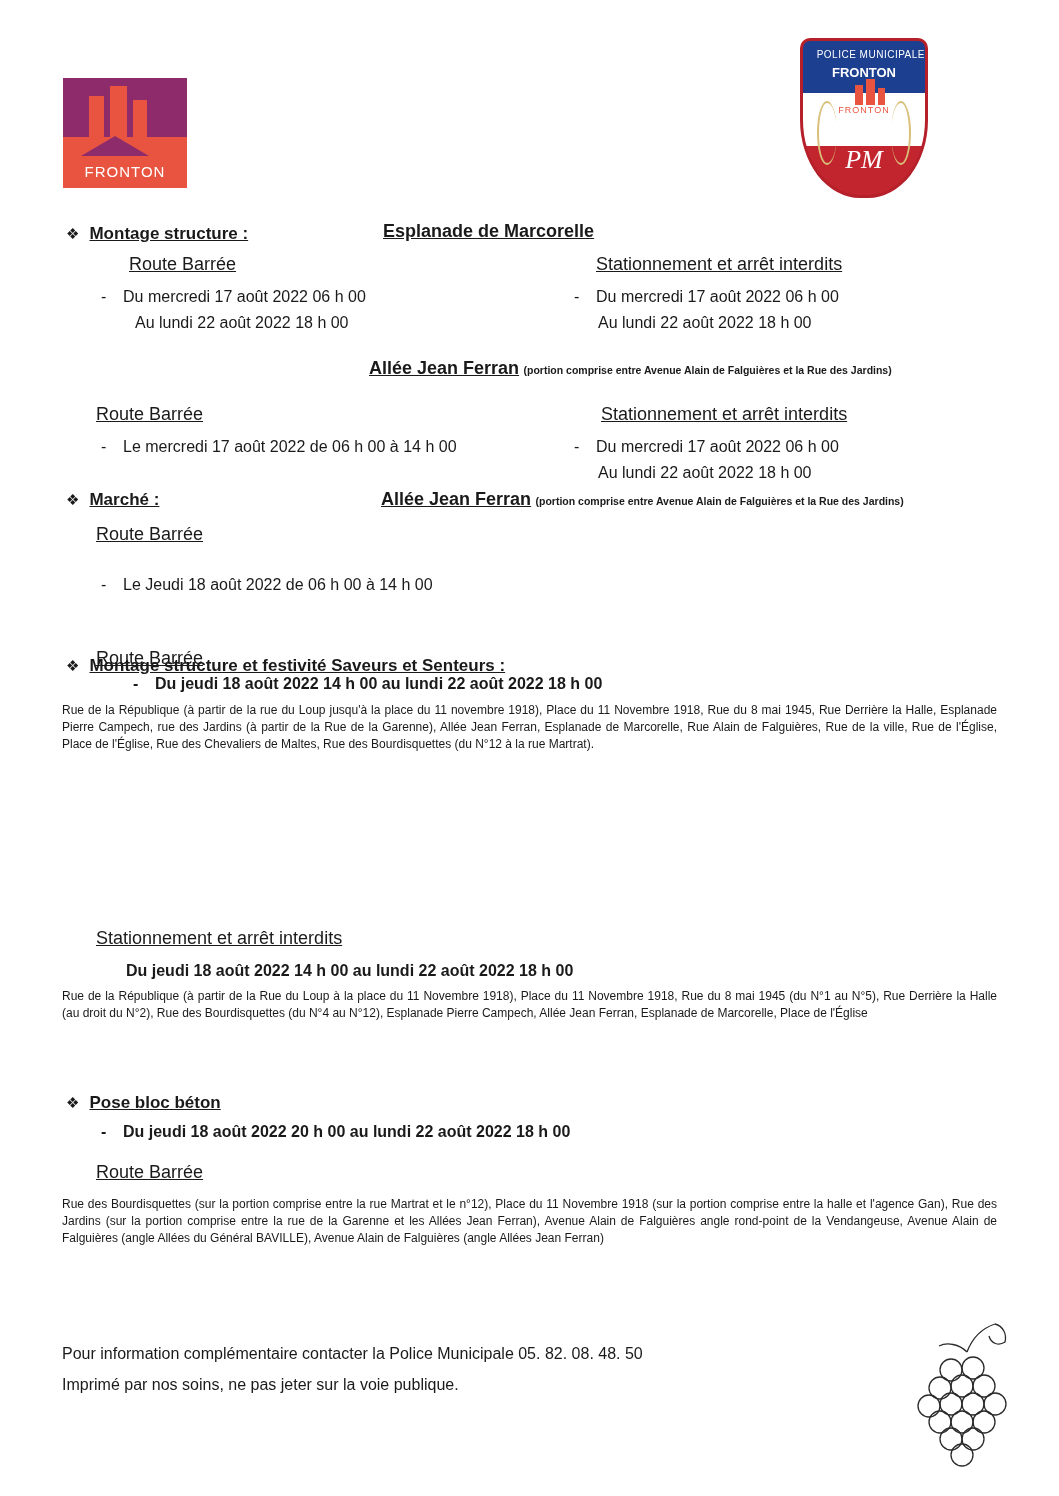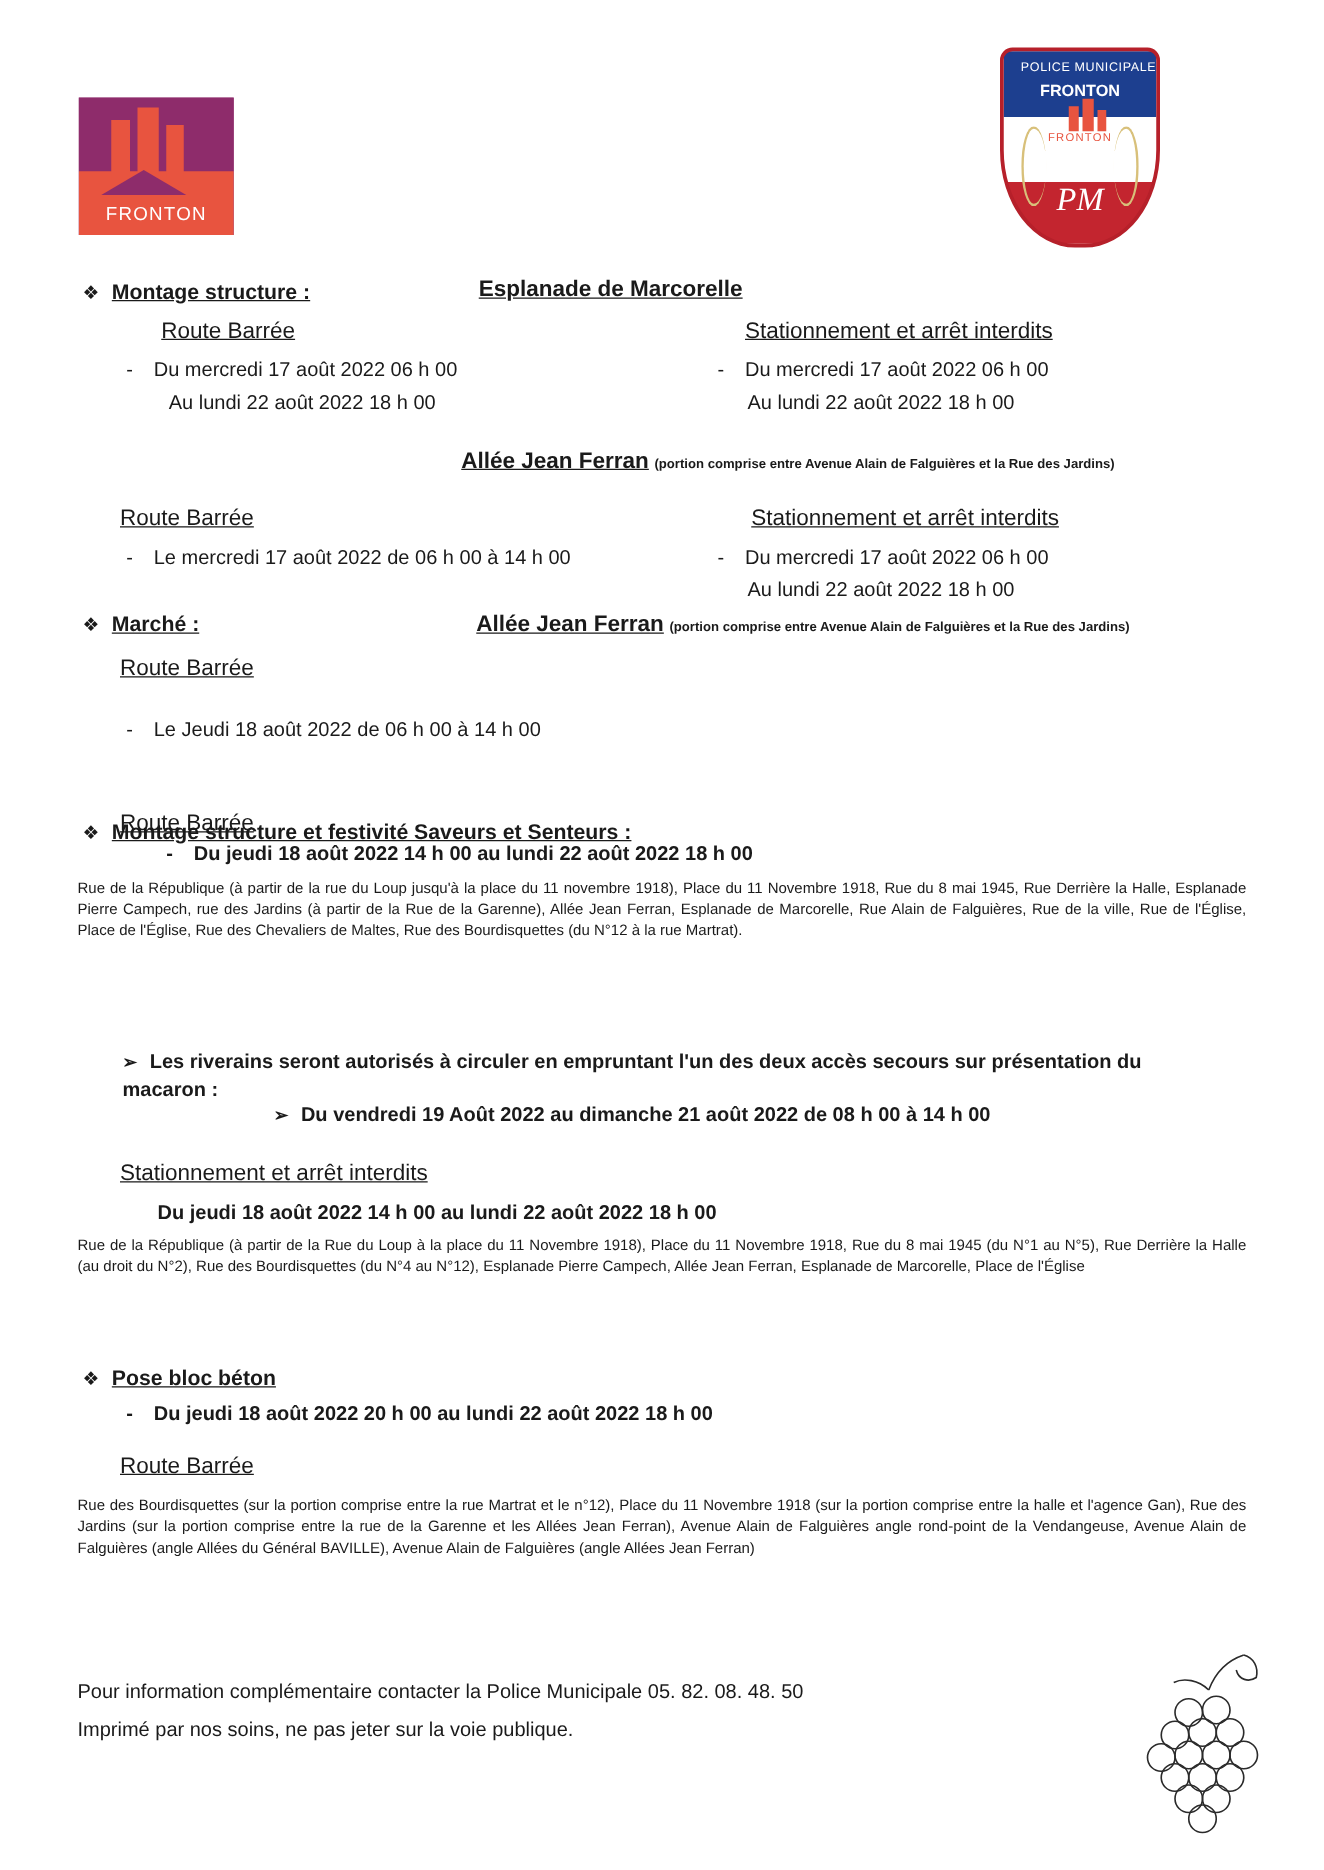--- a/index.html
+++ b/index.html
@@ -275,26 +275,20 @@
     <span class="diamond">❖</span><span class="b-ul">Montage structure et festivité Saveurs et Senteurs :</span>
   </div>
 
   <div class="abs subhead" style="left:96px; top:648px;">Route Barrée</div>
   <div class="abs line bold" style="left:101px; top:675px;margin-left:32px;">
     <span class="dash">-</span><span>Du jeudi 18 août 2022 14 h 00 au lundi 22 août 2022 18 h 00</span>
   </div>
 
   <div class="abs para" style="left:62px; top:702px; width:935px;">Rue de la République (à partir de la rue du Loup jusqu'à la place du 11 novembre 1918), Place du 11 Novembre 1918, Rue du 8 mai 1945, Rue Derrière la Halle, Esplanade Pierre Campech, rue des Jardins (à partir de la Rue de la Garenne), Allée Jean Ferran, Esplanade de Marcorelle, Rue Alain de Falguières, Rue de la ville, Rue de l'Église, Place de l'Église, Rue des Chevaliers de Maltes, Rue des Bourdisquettes (du N°12 à la rue Martrat).</div>
 
-  <div class="abs" style="left:98px; top:838px; width:840px; font-size:16px; font-weight:bold; line-height:1.45;">
-    <span class="arrow">➢</span><span>Les riverains seront autorisés à circuler en empruntant l'un des deux accès secours sur présentation du macaron :</span>
-  </div>
-  <div class="abs" style="left:219px; top:884px; font-size:16px; font-weight:bold;">
-    <span class="arrow">➢</span><span>Du vendredi 19 Août 2022 au dimanche 21 août 2022 de 08 h 00 à 14 h 00</span>
-  </div>
 
   <div class="abs subhead" style="left:96px; top:928px;">Stationnement et arrêt interdits</div>
   <div class="abs line bold" style="left:126px; top:962px;">Du jeudi 18 août 2022 14 h 00 au lundi 22 août 2022 18 h 00</div>
   <div class="abs para" style="left:62px; top:988px; width:935px;">Rue de la République (à partir de la Rue du Loup à la place du 11 Novembre 1918), Place du 11 Novembre 1918, Rue du 8 mai 1945 (du N°1 au N°5), Rue Derrière la Halle (au droit du N°2), Rue des Bourdisquettes (du N°4 au N°12), Esplanade Pierre Campech, Allée Jean Ferran, Esplanade de Marcorelle, Place de l'Église</div>
 
   <div class="abs bullet-row" style="left:66px; top:1093px;">
     <span class="diamond">❖</span><span class="b-ul">Pose bloc béton</span>
   </div>
   <div class="abs line bold" style="left:101px; top:1123px;">
     <span class="dash">-</span><span>Du jeudi 18 août 2022 20 h 00 au lundi 22 août 2022 18 h 00</span>

